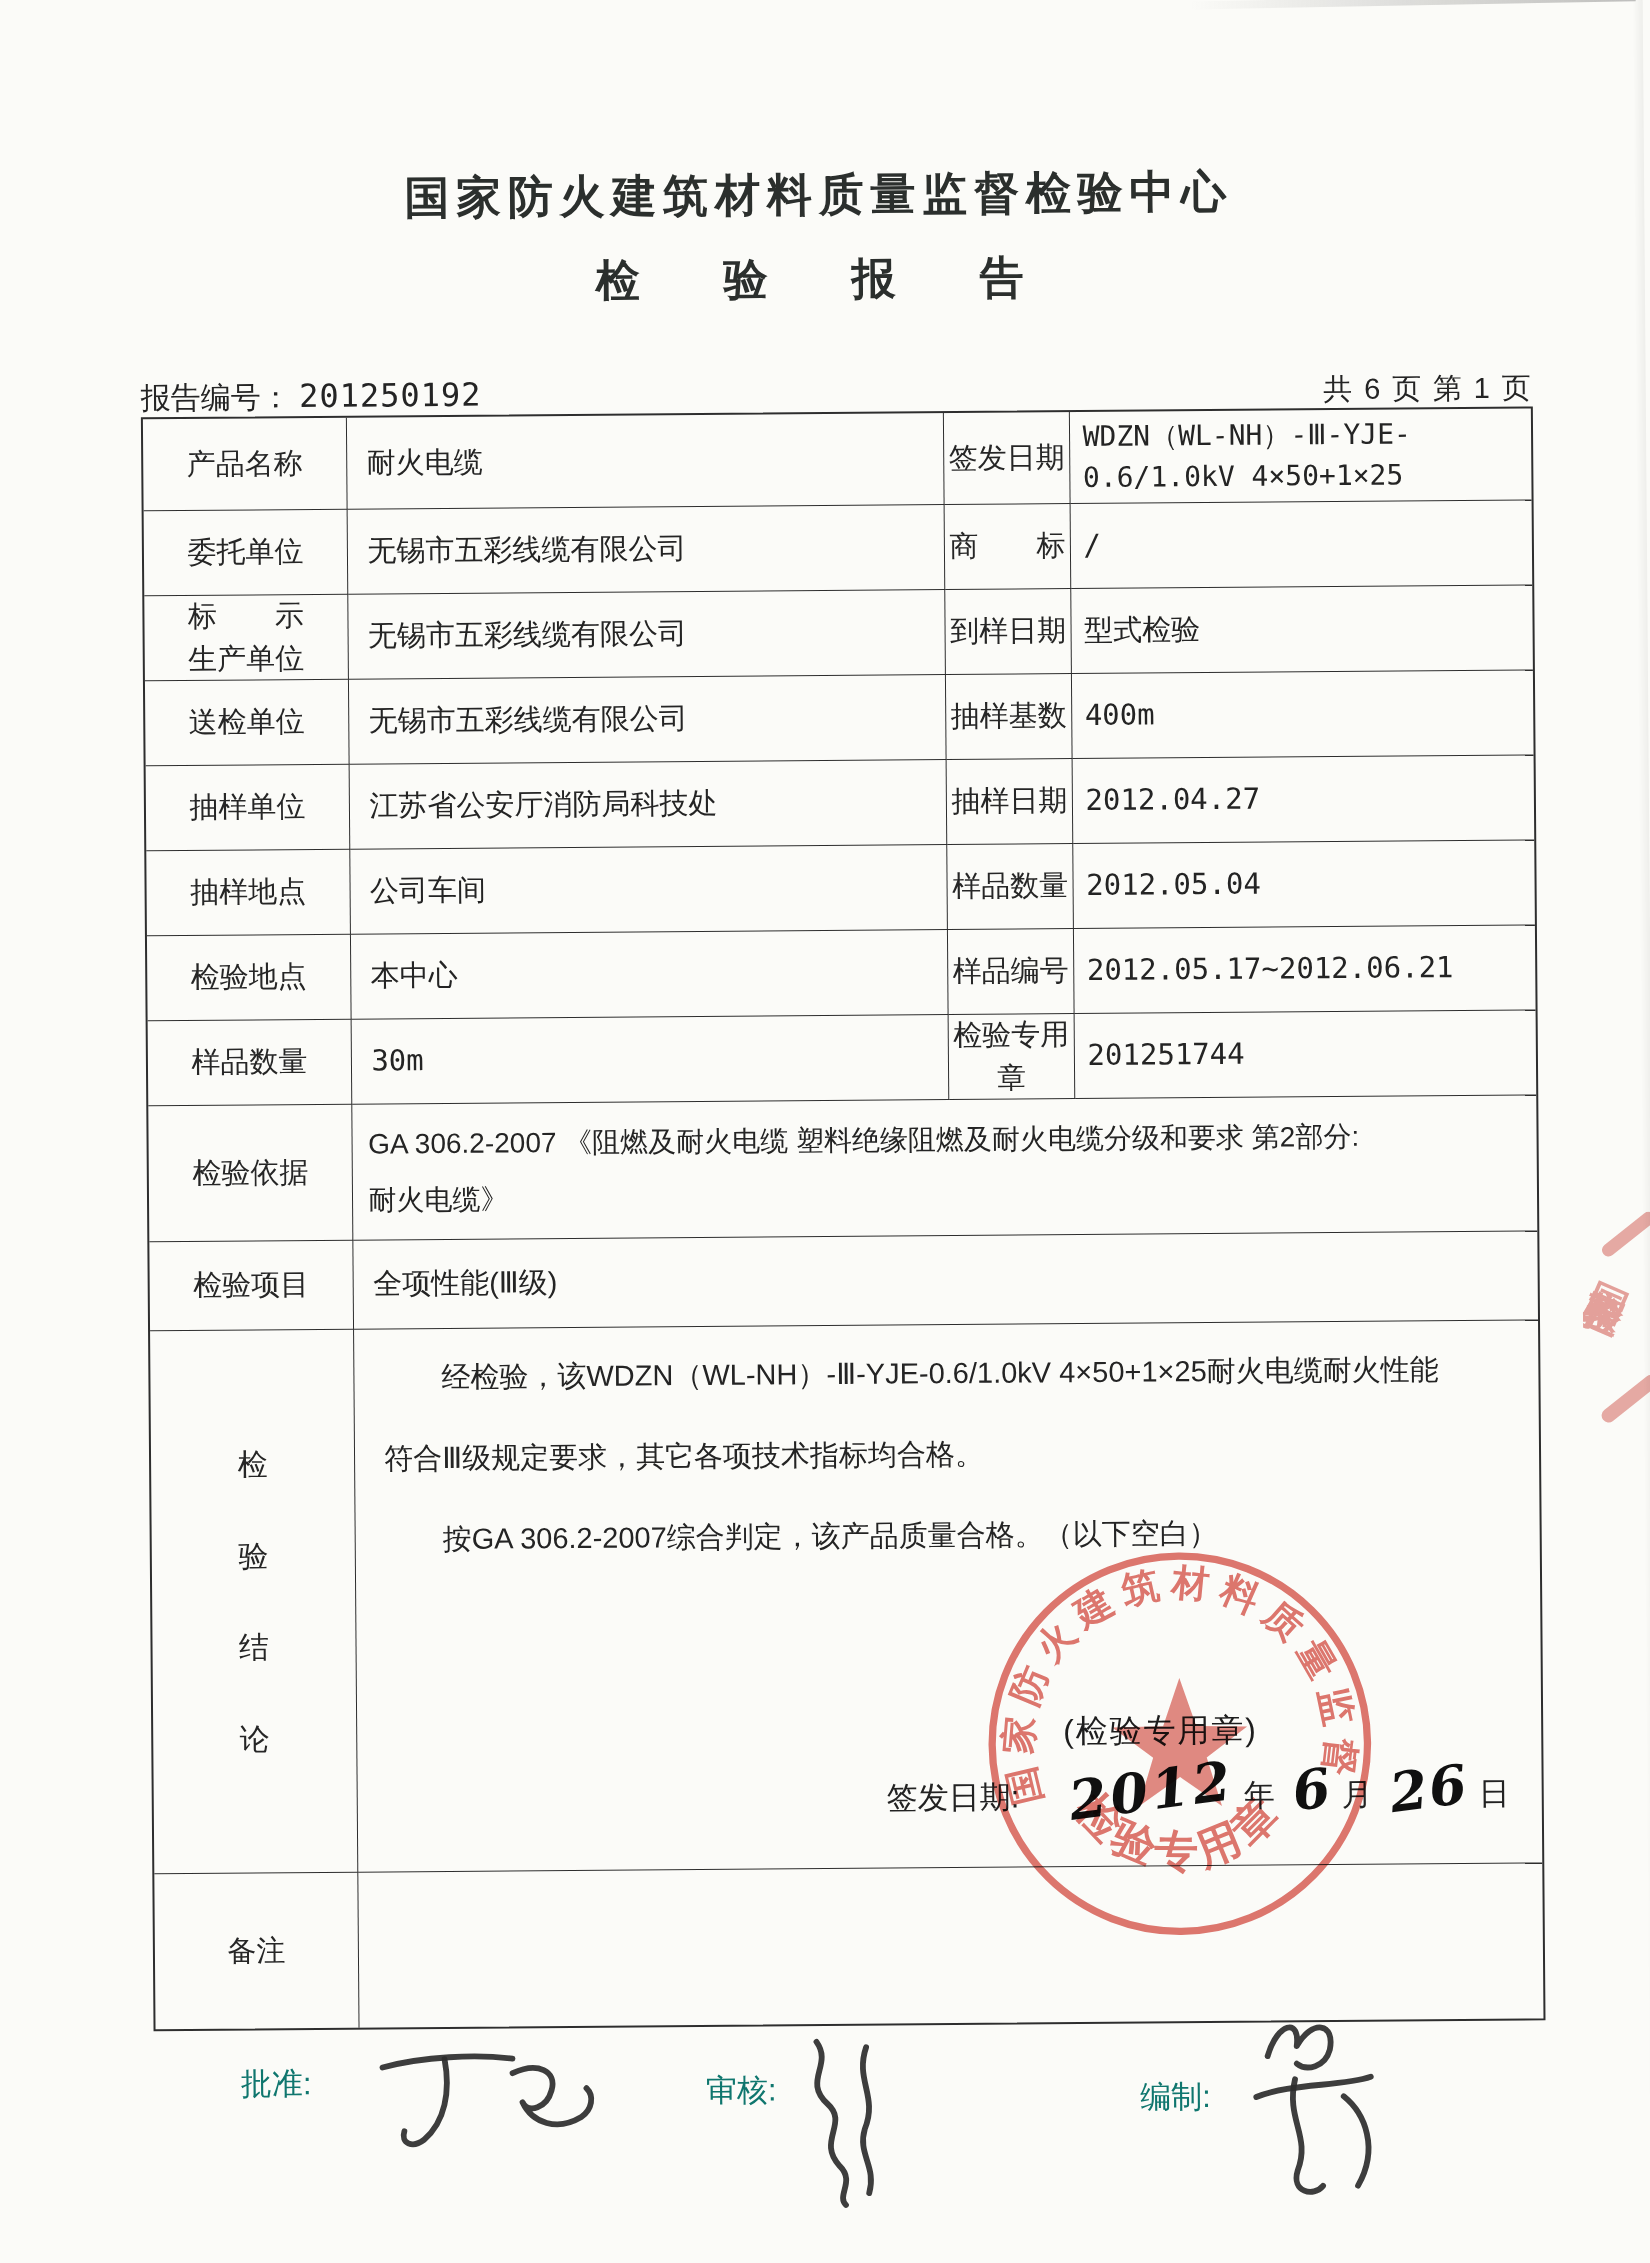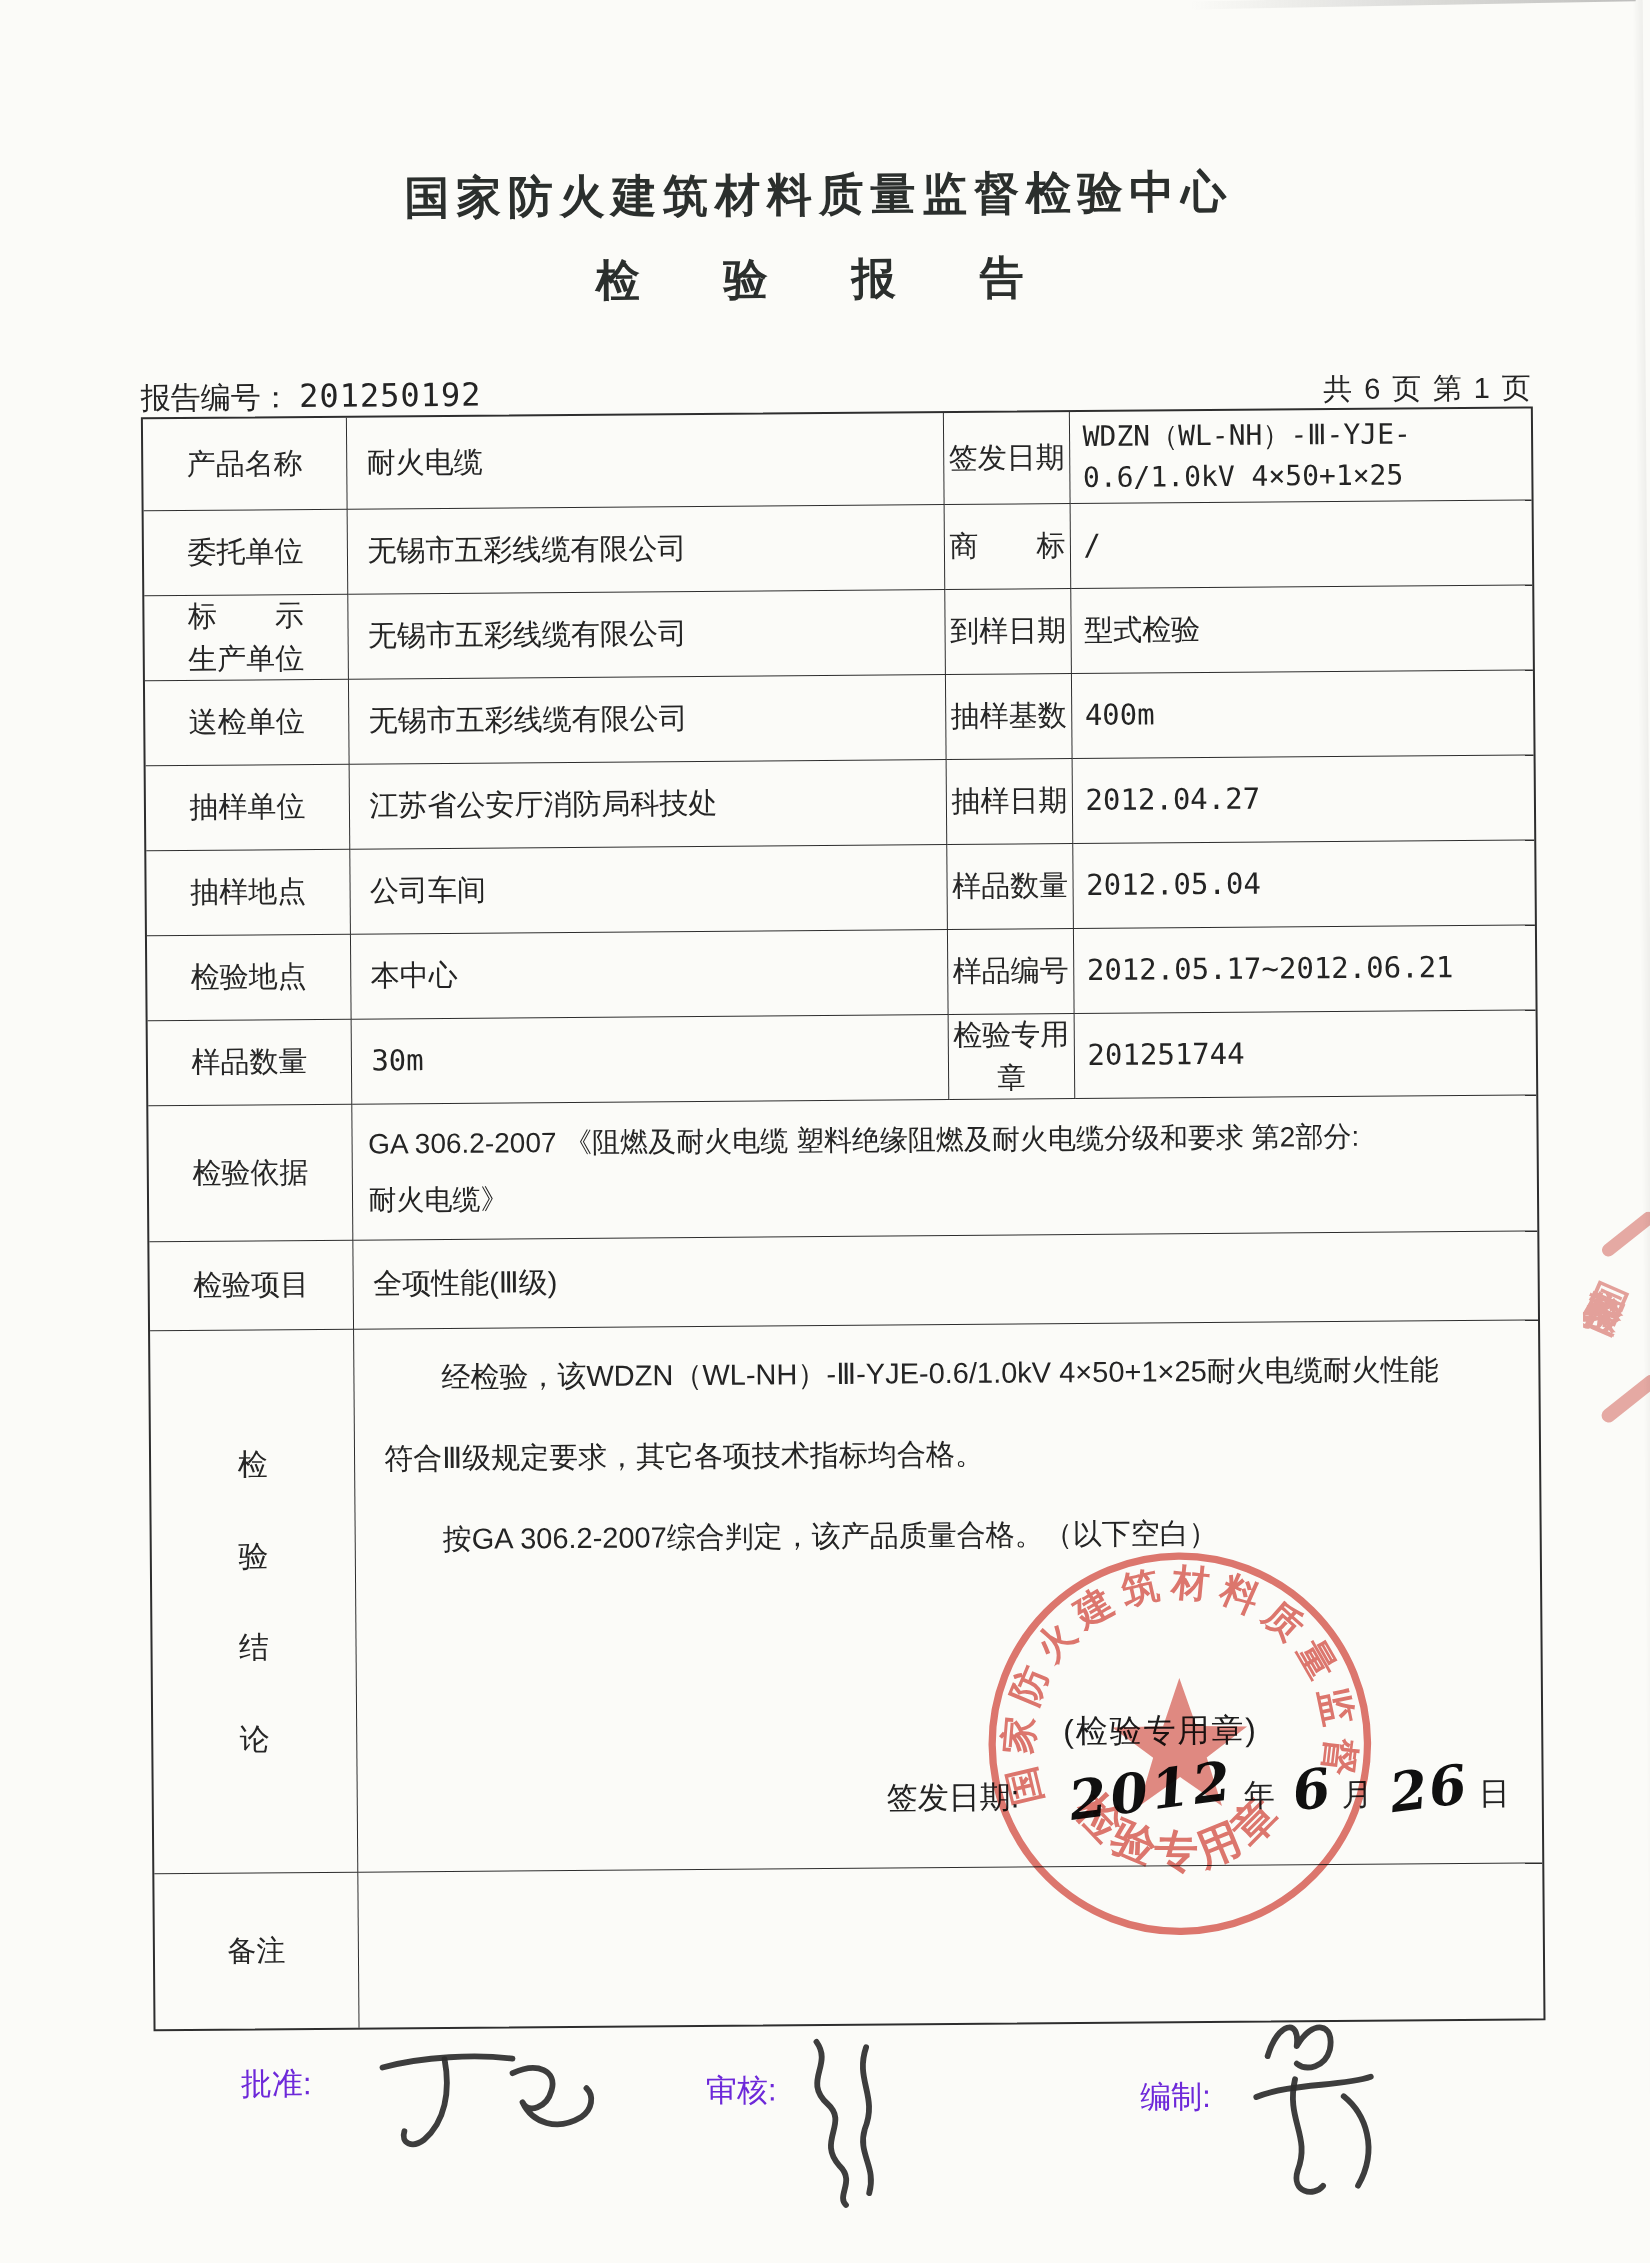--- a/index.html
+++ b/index.html
@@ -80,21 +80,21 @@
   .es-text{position:absolute;left:13.6px;top:47px;color:#cf574e;font-size:39px;
            opacity:.55;letter-spacing:3.9px;writing-mode:vertical-rl;
            transform:rotate(24deg);font-weight:700;}
   .es-bar{position:absolute;background:#cf574e;border-radius:7.8px;opacity:.5;}
   .es-bar1{right:-7.8px;top:15.5px;width:64px;height:12.6px;transform:rotate(-38deg);}
   .es-bar2{right:-9.7px;top:180px;width:68px;height:13.6px;transform:rotate(-38deg);}
   .scan-streak{position:absolute;left:1198px;top:1.9px;width:446px;height:7.8px;
                background:linear-gradient(to right,rgba(120,120,120,0),rgba(100,100,100,.4));
                transform:rotate(-0.6deg);}
   
-  .foot-label{position:absolute;font-size:31px;color:#6d28d9;}
+  .foot-label{position:absolute;font-size:31px;color:#0f766e;}
   .sig{position:absolute;}
   .sig path{fill:none;stroke:#2c2c2c;stroke-width:6;
             stroke-linecap:round;stroke-linejoin:round;opacity:.92;}
   .edge-shadow{position:absolute;right:0;top:0;width:9.7px;height:100%;
                background:linear-gradient(to right,rgba(0,0,0,0),rgba(0,0,0,.05));}
 </style>
 </head>
 <body>
 
 <div class="sheet">

